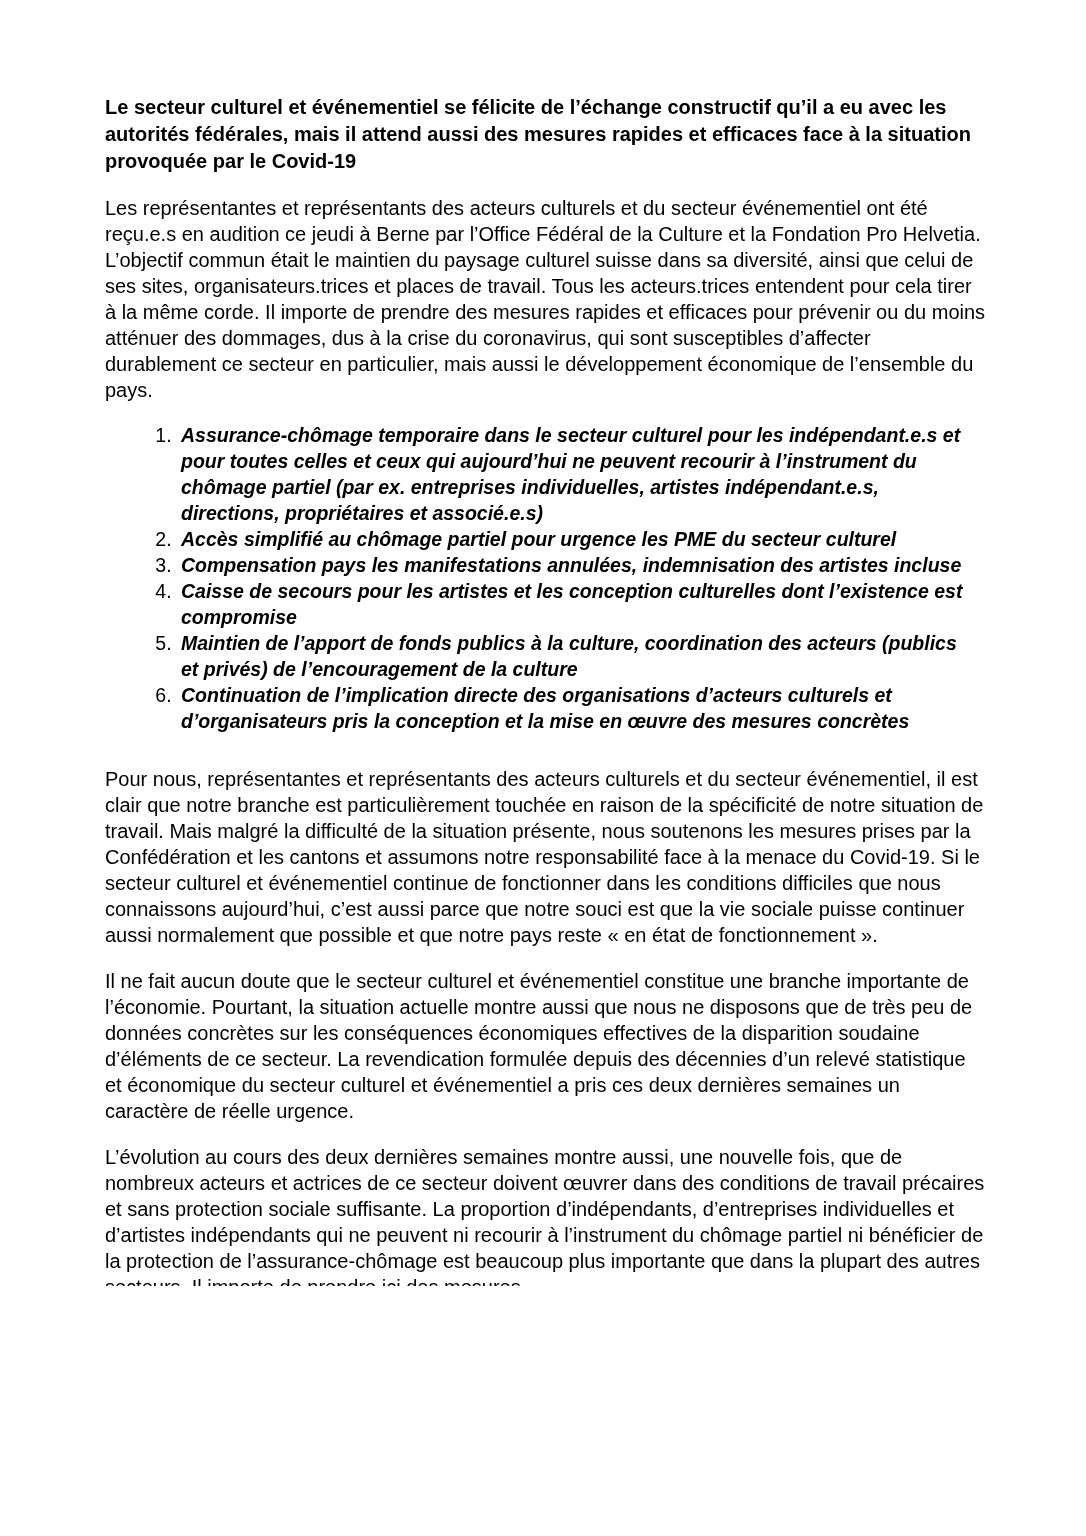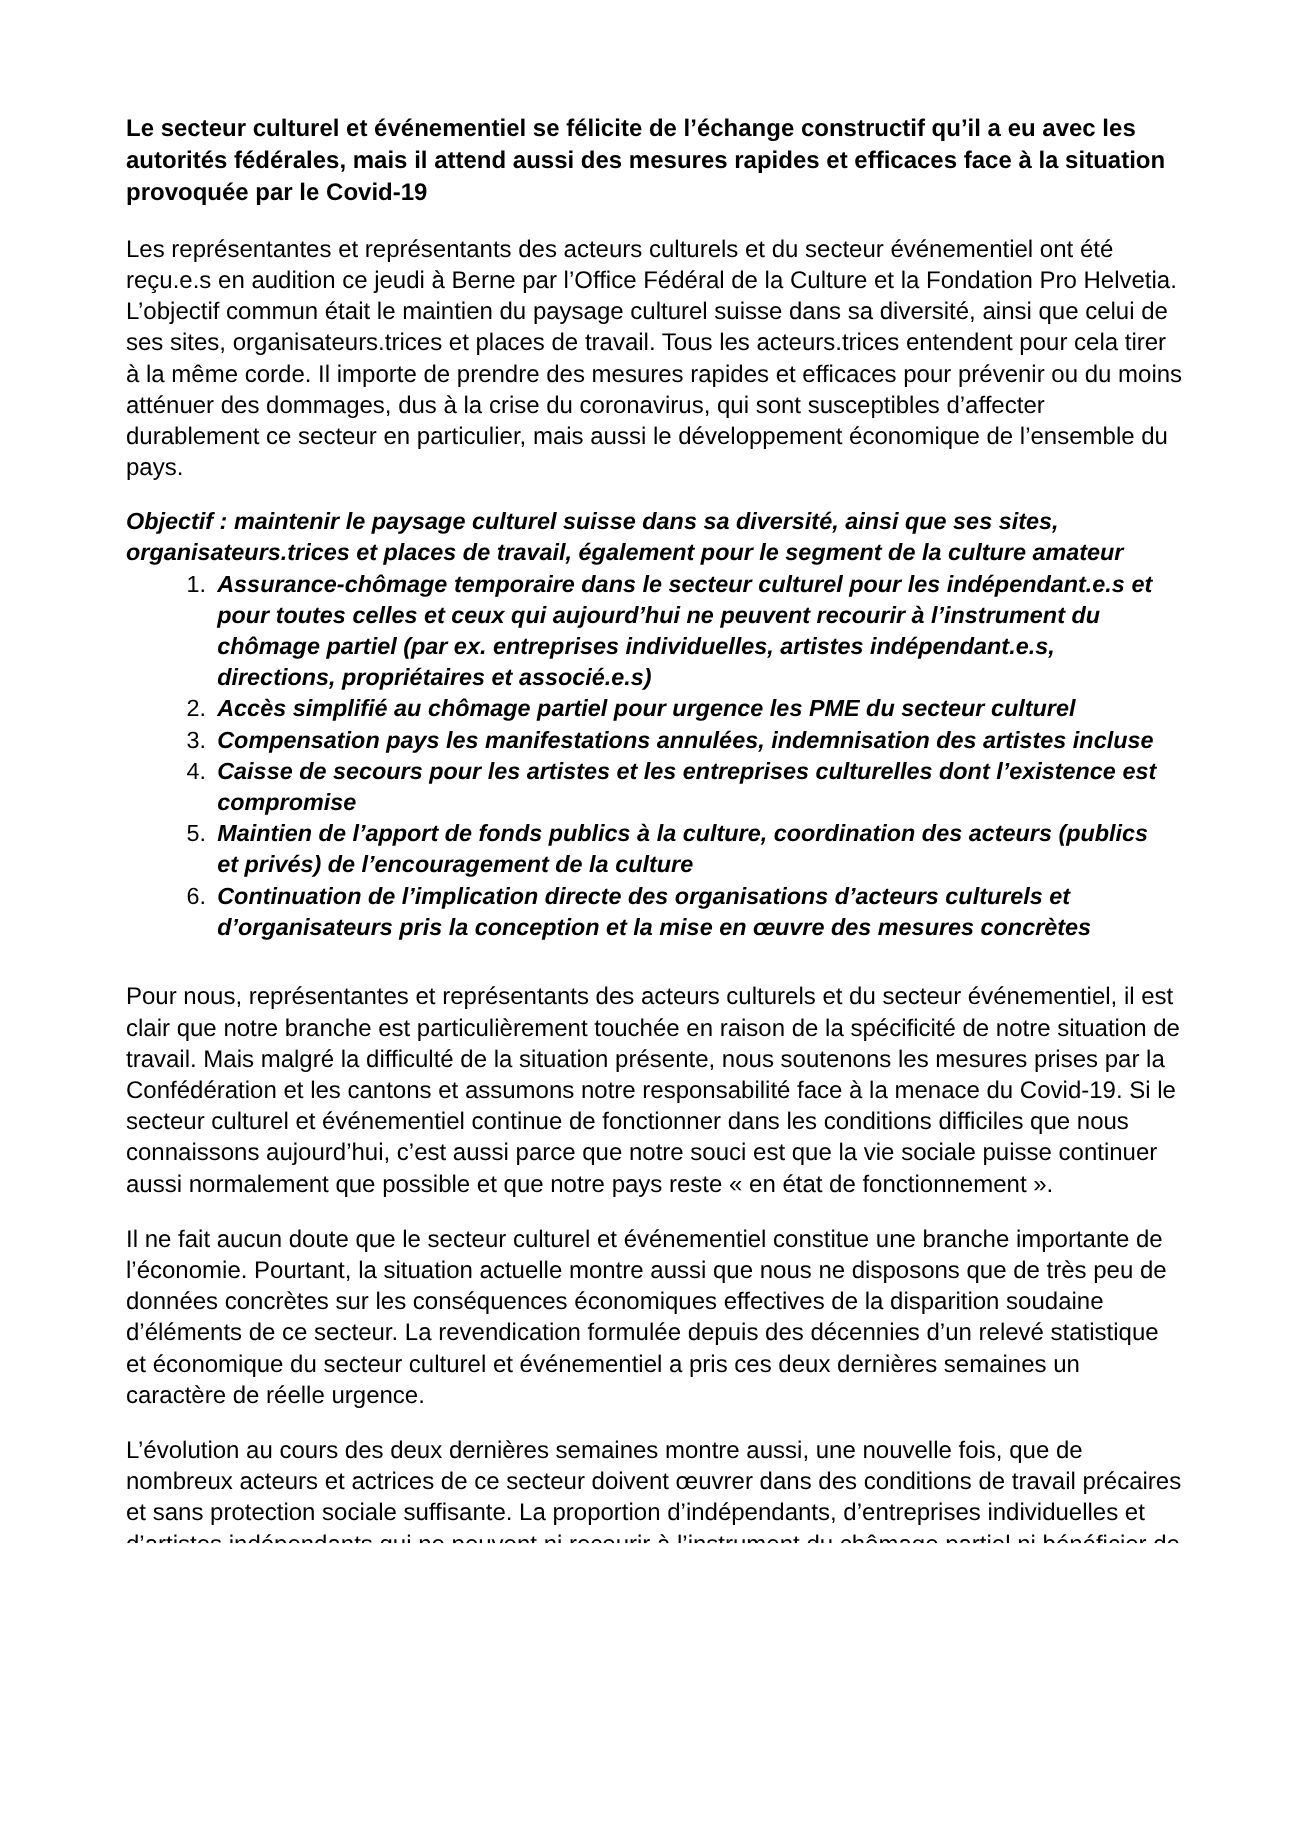--- a/index.html
+++ b/index.html
@@ -72,27 +72,26 @@
 <body>
 
 <div class="page">
 
   <h1 class="doc-title">Le secteur culturel et événementiel se félicite de l’échange constructif qu’il a eu avec les autorités fédérales, mais il attend aussi des mesures rapides et efficaces face à la situation provoquée par le Covid-19</h1>
 
   <p class="para">Les représentantes et représentants des acteurs culturels et du secteur événementiel ont été reçu.e.s en audition ce jeudi à Berne par l’Office Fédéral de la Culture et la Fondation Pro Helvetia. L’objectif commun était le maintien du paysage culturel suisse dans sa diversité, ainsi que celui de ses sites, organisateurs.trices et places de travail. Tous les acteurs.trices entendent pour cela tirer à la même corde. Il importe de prendre des mesures rapides et efficaces pour prévenir ou du moins atténuer des dommages, dus à la crise du coronavirus, qui sont susceptibles d’affecter durablement ce secteur en particulier, mais aussi le développement économique de l’ensemble du pays.</p>
 
 
   <div class="objective-block">
-    <p class="objective-heading">Objectif : maintenir le paysage culturel suisse dans sa diversité, ainsi que ses sites, organisateurs.trices et places de travail, également pour le segment de la culture amateur</p>
 
     <ol class="objective-list">
       <li>Assurance-chômage temporaire dans le secteur culturel pour les indépendant.e.s et pour toutes celles et ceux qui aujourd’hui ne peuvent recourir à l’instrument du chômage partiel (par ex. entreprises individuelles, artistes indépendant.e.s, directions, propriétaires et associé.e.s)</li>
       <li>Accès simplifié au chômage partiel pour urgence les PME du secteur culturel</li>
       <li>Compensation pays les manifestations annulées, indemnisation des artistes incluse</li>
-      <li>Caisse de secours pour les artistes et les entreprises culturelles dont l’existence est compromise</li>
+      <li>Caisse de secours pour les artistes et les conception culturelles dont l’existence est compromise</li>
       <li>Maintien de l’apport de fonds publics à la culture, coordination des acteurs (publics et privés) de l’encouragement de la culture</li>
       <li>Continuation de l’implication directe des organisations d’acteurs culturels et d’organisateurs pris la conception et la mise en œuvre des mesures concrètes</li>
     </ol>
   </div>
 
   <p class="para closing">Pour nous, représentantes et représentants des acteurs culturels et du secteur événementiel, il est clair que notre branche est particulièrement touchée en raison de la spécificité de notre situation de travail. Mais malgré la difficulté de la situation présente, nous soutenons les mesures prises par la Confédération et les cantons et assumons notre responsabilité face à la menace du Covid-19. Si le secteur culturel et événementiel continue de fonctionner dans les conditions difficiles que nous connaissons aujourd’hui, c’est aussi parce que notre souci est que la vie sociale puisse continuer aussi normalement que possible et que notre pays reste « en état de fonctionnement ».</p>
 
   <p class="para">Il ne fait aucun doute que le secteur culturel et événementiel constitue une branche importante de l’économie. Pourtant, la situation actuelle montre aussi que nous ne disposons que de très peu de données concrètes sur les conséquences économiques effectives de la disparition soudaine d’éléments de ce secteur. La revendication formulée depuis des décennies d’un relevé statistique et économique du secteur culturel et événementiel a pris ces deux dernières semaines un caractère de réelle urgence.</p>
 
   <p class="para">L’évolution au cours des deux dernières semaines montre aussi, une nouvelle fois, que de nombreux acteurs et actrices de ce secteur doivent œuvrer dans des conditions de travail précaires et sans protection sociale suffisante. La proportion d’indépendants, d’entreprises individuelles et d’artistes indépendants qui ne peuvent ni recourir à l’instrument du chômage partiel ni bénéficier de la protection de l’assurance-chômage est beaucoup plus importante que dans la plupart des autres secteurs. Il importe de prendre ici des mesures</p>

